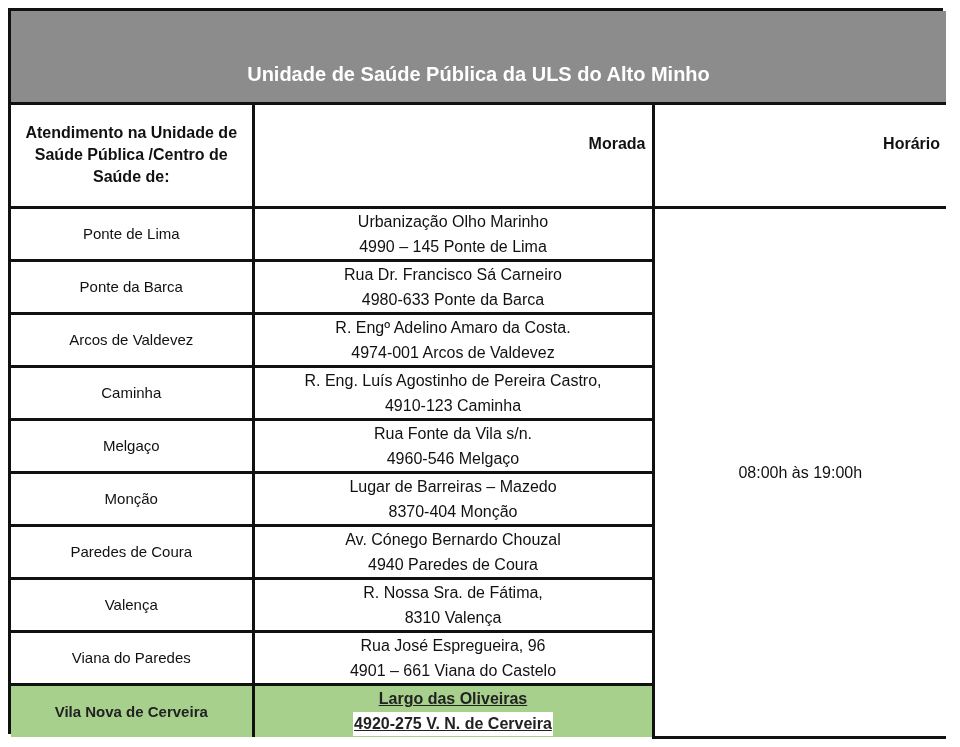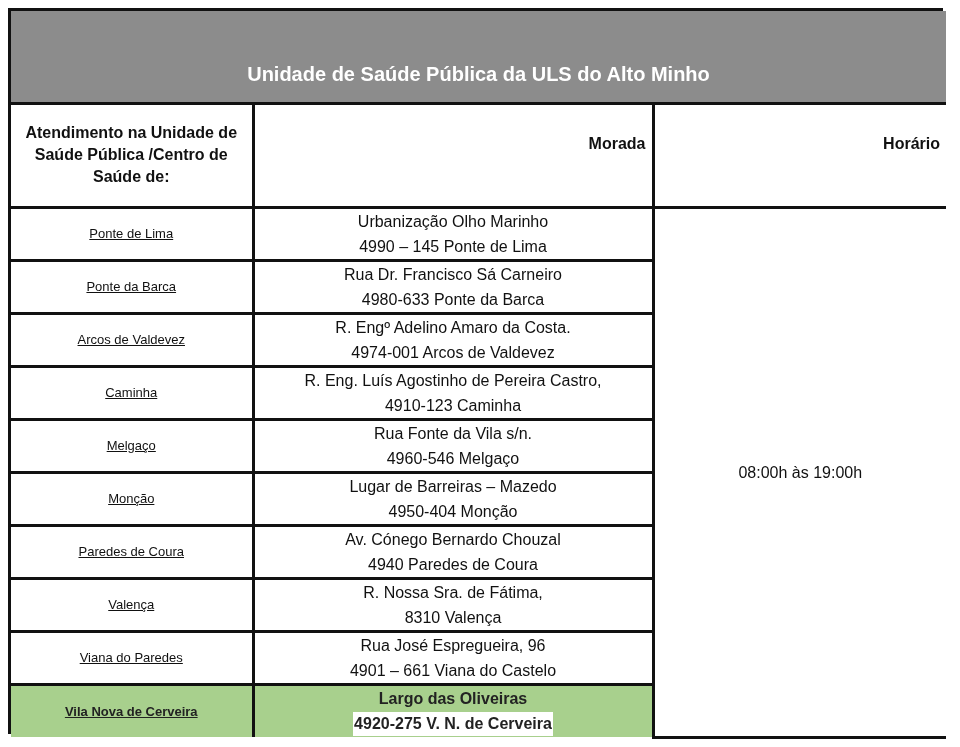--- a/index.html
+++ b/index.html
@@ -57,37 +57,38 @@
       vertical-align: top;
       padding-top: 28px;
       text-align: right;
     }
     .data-row td {
       height: 53px;
       font-size: 16px;
       line-height: 25px;
       background: #ffffff;
     }
-    .data-row td.loc { font-size: 13px; text-decoration: underline; }
+    .data-row td.loc { font-size: 15px; }
     .data-row td.addr span { display: block; }
     .hours {
       font-size: 16px;
       background: #ffffff;
     }
     .data-row.highlight td.loc,
     .data-row.highlight td.addr {
       background: #a8d08d;
       font-weight: bold;
       color: #222222;
     }
     .data-row.highlight td.addr span {
       display: inline-block;
       background: #ffffff;
       padding: 0 1px;
       line-height: 24px;
+      text-decoration: underline;
     }
     .data-row.highlight td.addr span.l1 {
       background: #a8d08d;
     }
     tr td:first-child, tr th:first-child { border-left: none; margin-left: 12px; }
     tr td:last-child, tr th:last-child { border-right: none; }
     tr:last-child td { border-bottom: none; }
   </style>
 </head>
 <body>
@@ -142,21 +143,21 @@
       <td class="loc">Melgaço</td>
       <td class="addr">
         <span>Rua Fonte da Vila s/n.</span>
         <span>4960-546 Melgaço</span>
       </td>
     </tr>
     <tr class="data-row">
       <td class="loc">Monção</td>
       <td class="addr">
         <span>Lugar de Barreiras – Mazedo</span>
-        <span>4950-404  Monção</span>
+        <span>8370-404  Monção</span>
       </td>
     </tr>
     <tr class="data-row">
       <td class="loc">Paredes de Coura</td>
       <td class="addr">
         <span>Av. Cónego Bernardo Chouzal</span>
         <span>4940 Paredes de Coura</span>
       </td>
     </tr>
     <tr class="data-row">

